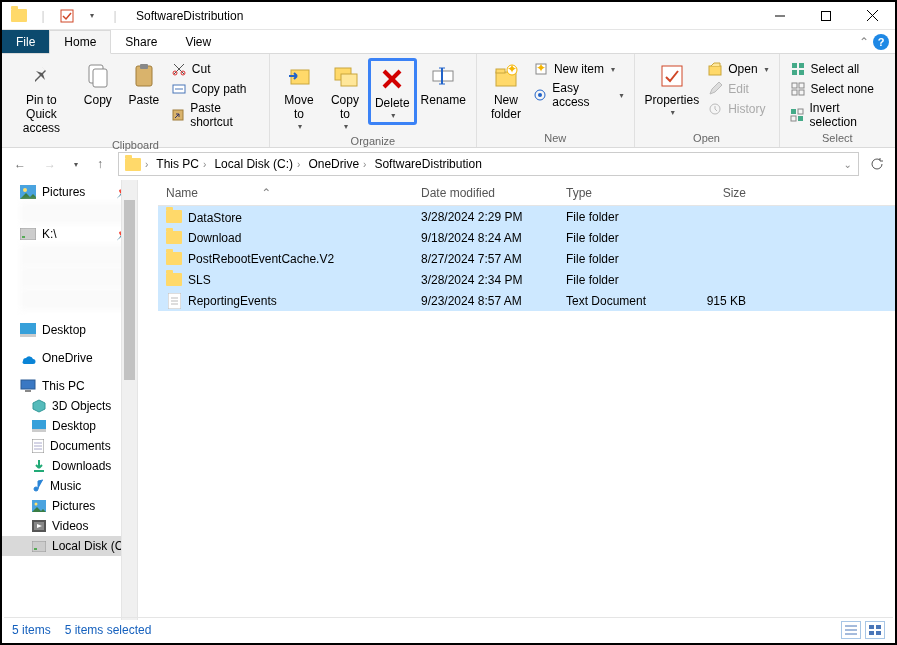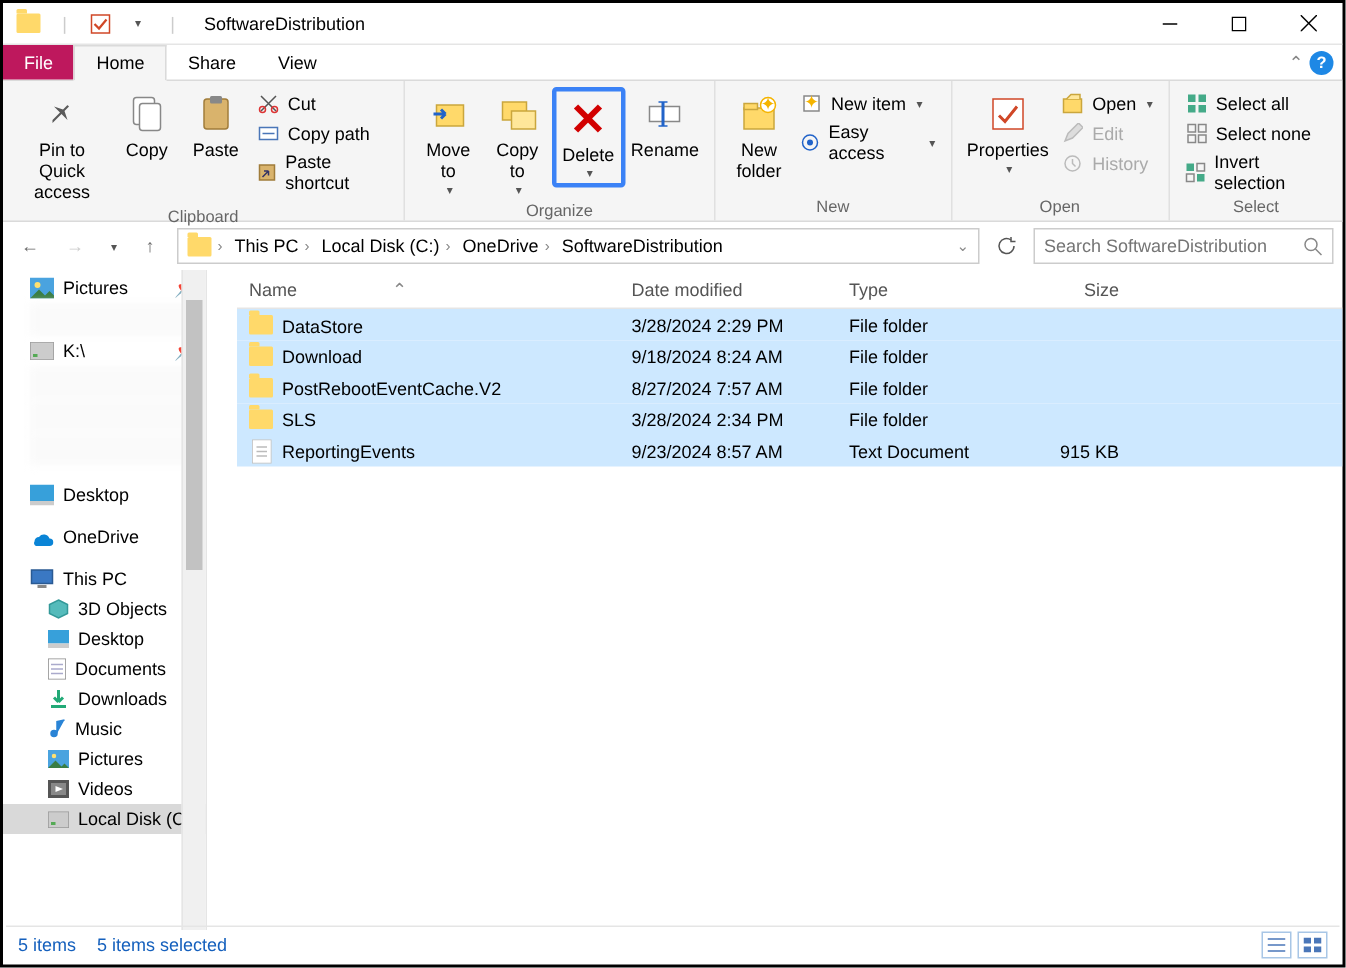--- a/index.html
+++ b/index.html
@@ -5,21 +5,21 @@
 * { margin:0; padding:0; box-sizing:border-box; font-family:"Segoe UI",Tahoma,sans-serif; font-size:12px; }
 body { background:#fff; width:897px; height:645px; border:2px solid #000; overflow:hidden; position:relative; }
 .titlebar { height:28px; display:flex; align-items:center; border-bottom:1px solid #e5e5e5; }
 .titlebar-qa { display:flex; align-items:center; padding:0 6px; gap:2px; }
 .qa-btn { width:22px; height:22px; display:flex; align-items:center; justify-content:center; }
 .title-text { margin-left:4px; flex:1; }
 .winctrls { display:flex; }
 .winctrl { width:46px; height:28px; display:flex; align-items:center; justify-content:center; }
 .tabs { height:24px; display:flex; align-items:stretch; border-bottom:1px solid #dadada; }
 .tab { padding:0 14px; display:flex; align-items:center; cursor:default; }
-.tab-file { background:#be185d; color:#fff; }
+.tab-file { background:#0c4a6e; color:#fff; }
 .tab-active { background:#f5f5f5; border:1px solid #dadada; border-bottom:1px solid #f5f5f5; margin-bottom:-1px; }
 .tabs-right { margin-left:auto; display:flex; align-items:center; padding-right:6px; gap:4px; }
 .help-badge { width:16px; height:16px; border-radius:50%; background:#1e88e5; color:#fff; display:flex; align-items:center; justify-content:center; font-weight:bold; font-size:11px; }
 .ribbon { height:94px; display:flex; background:#f5f5f5; border-bottom:1px solid #dadada; }
 .ribbon-group { border-right:1px solid #e0e0e0; padding:4px 6px 0 6px; display:flex; flex-direction:column; }
 .ribbon-group-body { flex:1; display:flex; align-items:flex-start; }
 .ribbon-group-label { text-align:center; font-size:11px; color:#666; padding:2px 0 3px; }
 .big-btn { display:flex; flex-direction:column; align-items:center; justify-content:flex-start; padding:2px 4px; min-width:46px; text-align:center; line-height:1.15; }
 .big-btn .ic { width:32px; height:32px; display:flex; align-items:center; justify-content:center; margin-bottom:2px; }
 .stack { display:flex; flex-direction:column; gap:2px; padding-top:2px; }
@@ -378,29 +378,20 @@
       </div>
     <div style="flex:1"></div>
     <span class="chev">⌄</span>
   </div>
   <div class="navarrow">
       <svg width="14" height="14">
         <path d="M12 7a5 5 0 11-2-4" fill="none" stroke="#555"></path>
         <path d="M10 1v3h3" fill="none" stroke="#555"></path>
       </svg>
     </div>
-  <div class="searchbox">
-    <input placeholder="Search SoftwareDistribution" style="">
-    <span>
-        <svg width="13" height="13">
-          <circle cx="5" cy="5" r="4" fill="none" stroke="#888"></circle>
-          <line x1="8" y1="8" x2="12" y2="12" stroke="#888"></line>
-        </svg>
-      </span>
-  </div>
 </div>
 
 <div class="content">
   <div class="navpane">
     <div class="nav-item">
         <svg width="16" height="14">
           <rect width="16" height="14" fill="#4aa3df"></rect>
           <circle cx="5" cy="5" r="2" fill="#ffe070"></circle>
           <path d="M0 14l6-6 4 4 3-3 3 3v2z" fill="#3a7d44"></path>
         </svg>

